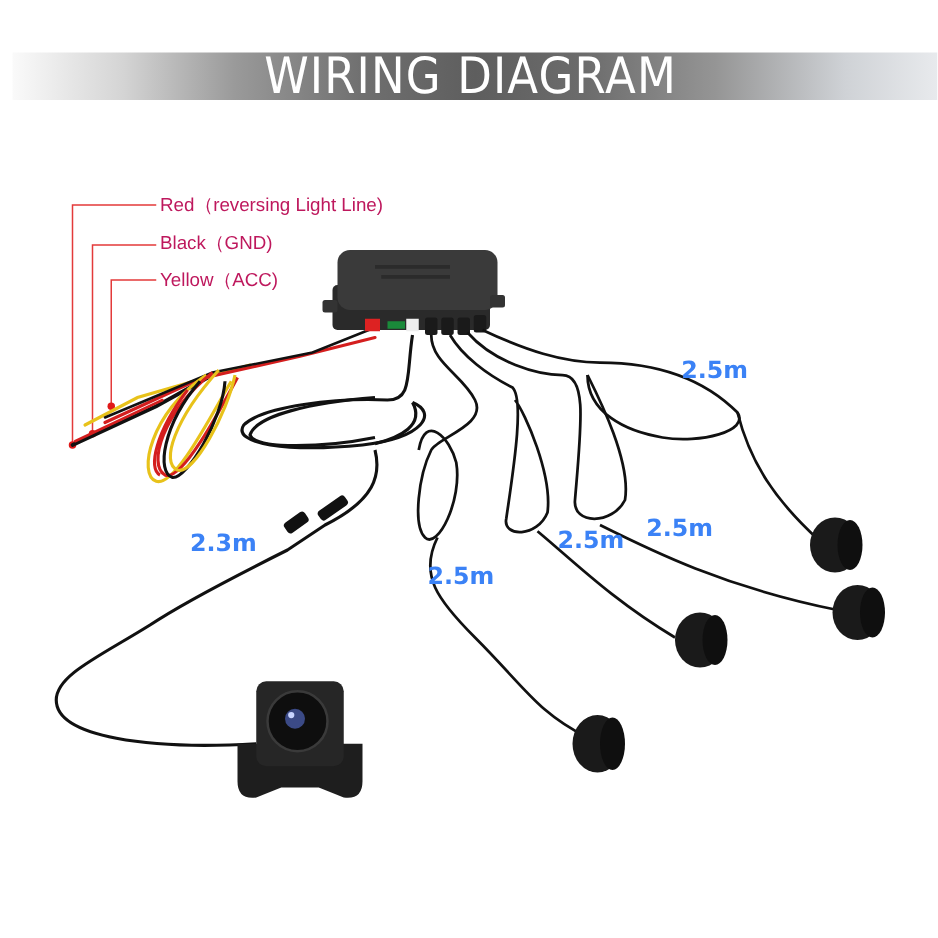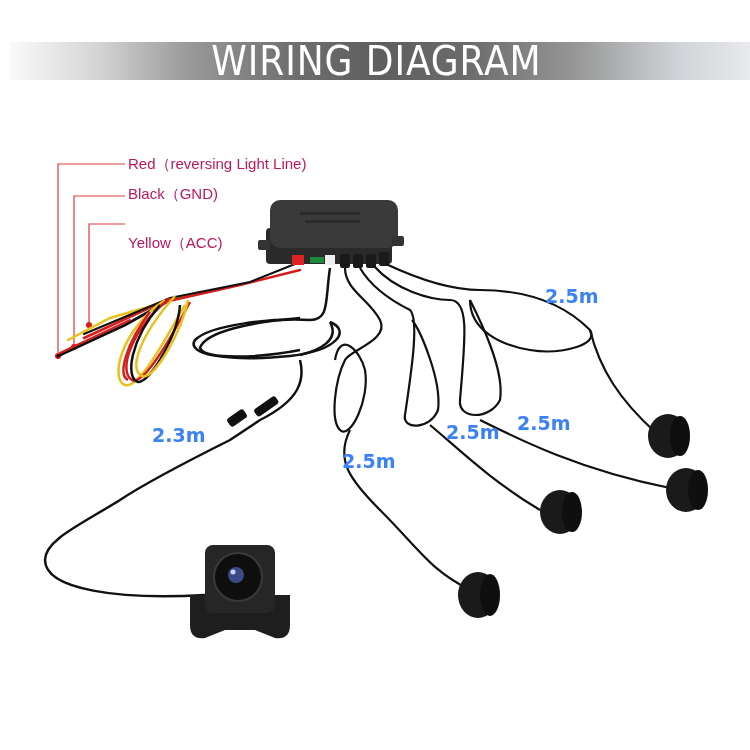--- a/index.html
+++ b/index.html
@@ -114,19 +114,19 @@
     <path d="M190,595 L190,625 Q190,640 205,638 L225,630 L255,630 L275,638 Q290,640 290,625 L290,595 Z" fill="#1e1e1e"></path>
     <rect x="205" y="545" width="70" height="68" rx="8" fill="#262626"></rect>
     <circle cx="238" cy="577" r="24" fill="#0e0e0e" stroke="#3a3a3a" stroke-width="2"></circle>
     <circle cx="236" cy="575" r="8" fill="#3b4a86"></circle>
     <circle cx="233" cy="572" r="2.5" fill="#c8d4ff"></circle>
   </g>
 </svg>
 
 <div class="wire-label" style="left:128px; top:155px;">Red（reversing Light Line)</div>
 <div class="wire-label" style="left:128px; top:173px;margin-top:12px;">Black（GND)</div>
-<div class="wire-label" style="left:128px; top:215px;margin-top:19px;">Yellow（ACC)</div>
+<div class="wire-label" style="left:128px; top:215px;">Yellow（ACC)</div>
 
 <div class="len-label" style="left:152px; top:424px;">2.3m</div>
 <div class="len-label" style="left:342px; top:450px;">2.5m</div>
 <div class="len-label" style="left:446px; top:421px;">2.5m</div>
 <div class="len-label" style="left:517px; top:412px;">2.5m</div>
 <div class="len-label" style="left:545px; top:285px;">2.5m</div>
 
 </body></html>

